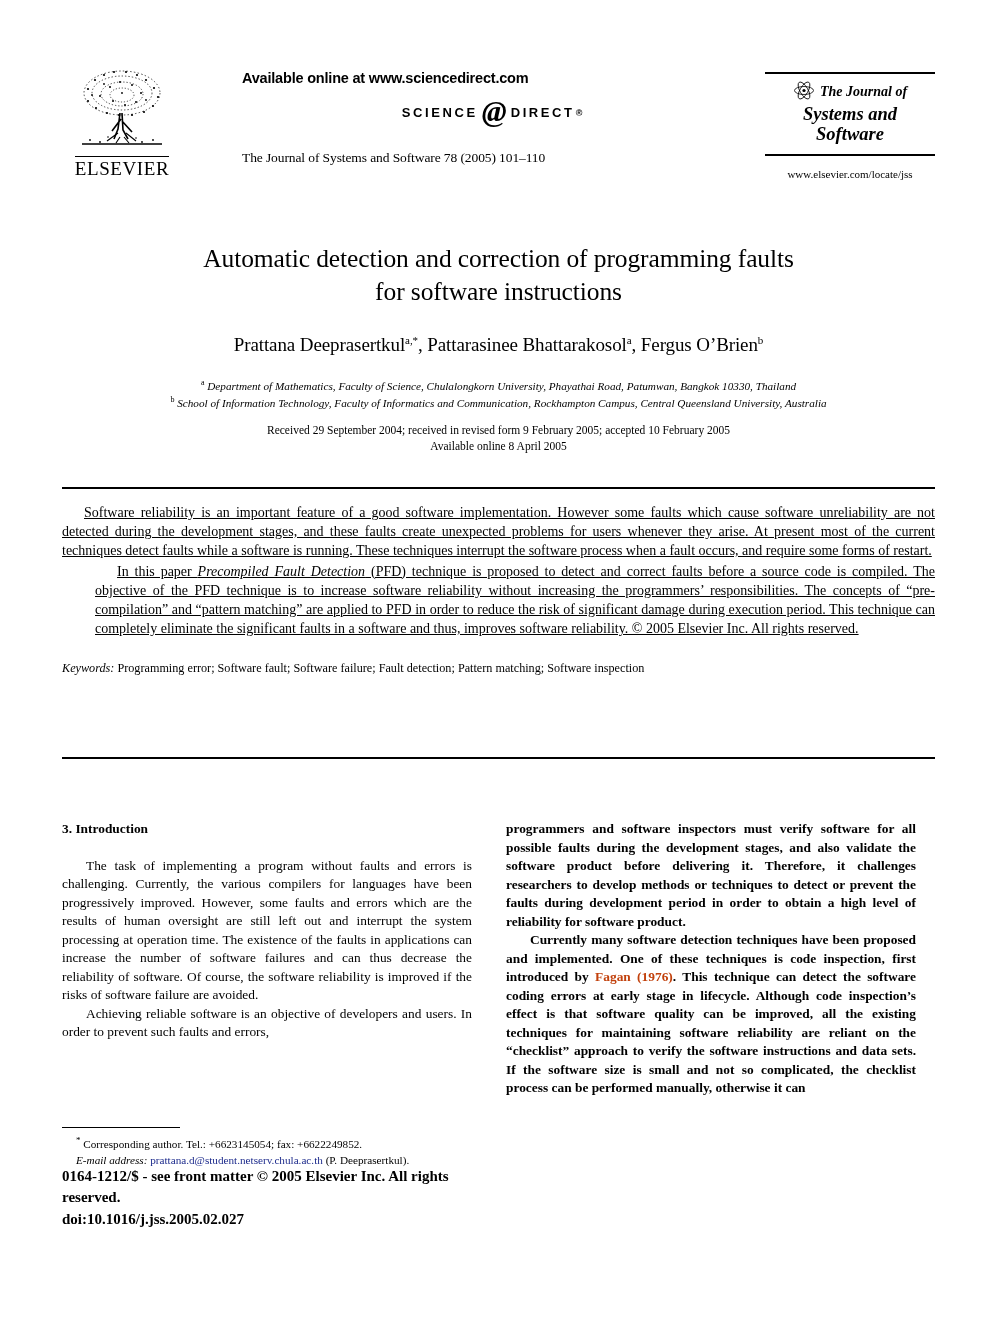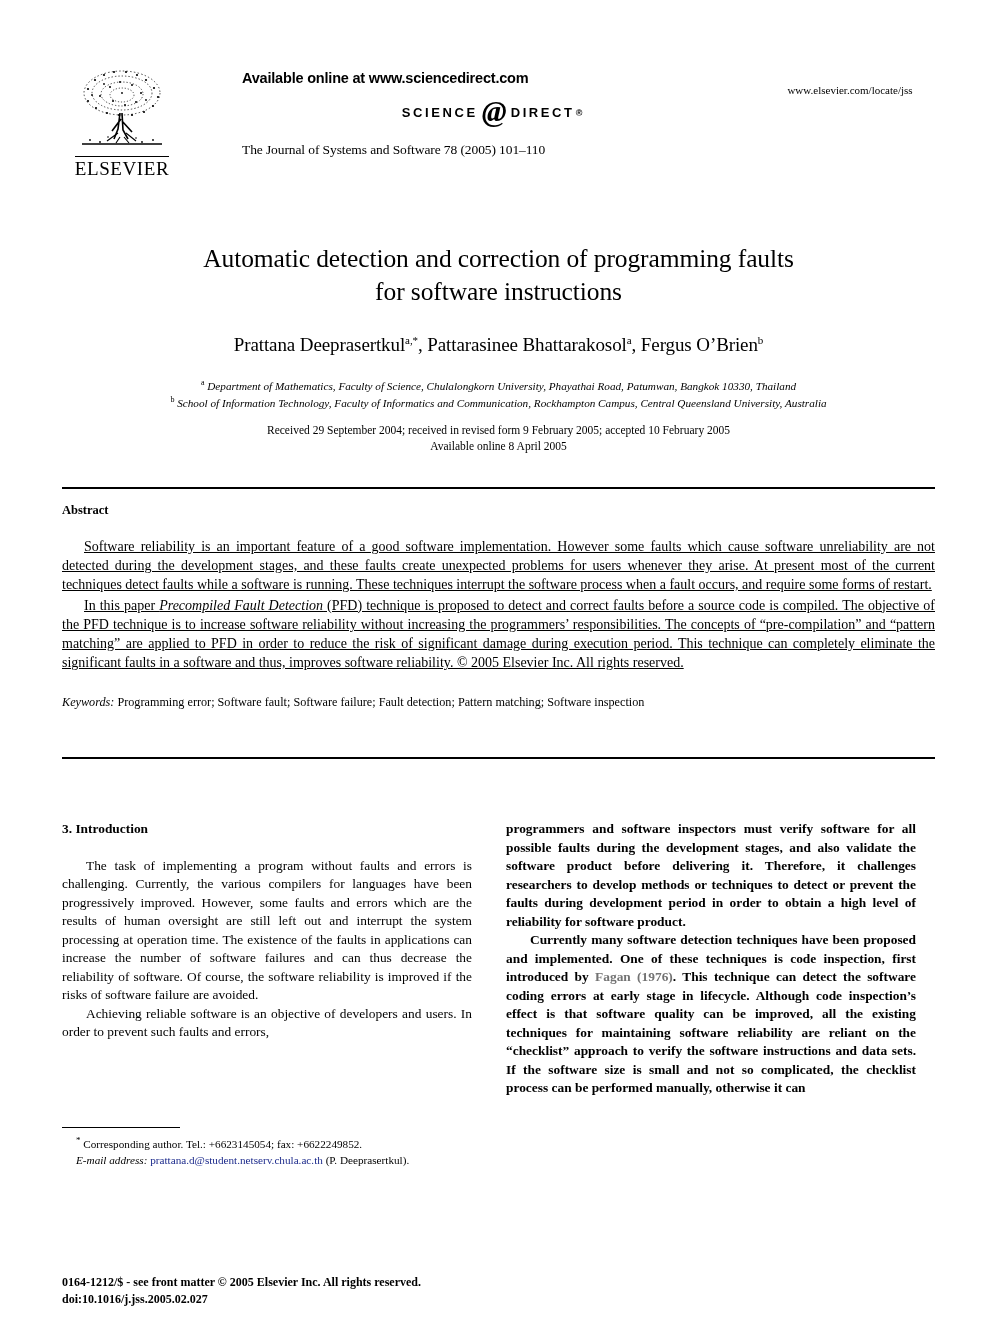--- a/index.html
+++ b/index.html
@@ -66,21 +66,21 @@
     font-style: italic;
     font-weight: bold;
     line-height: 0.85;
     margin: 0 3px;
     position: relative;
     top: -2px;
   }
   .sd-reg { font-size: 9px; vertical-align: super; font-weight: bold;
             font-family: "Liberation Sans", sans-serif; }
   .journal-ref {
-    margin-top: 16px;
+    margin-top: 24px;
     font-size: 13.5px;
     font-family: "Liberation Serif", serif;
     letter-spacing: -0.1px;
   }
 
   .jbox {
     position: absolute; right: 0; top: 14px;
     width: 170px;
   }
   .jbox-inner {
@@ -162,21 +162,21 @@
     margin-bottom: 19px;
   }
   .abstract-p {
     font-size: 14px;
     line-height: 1.37;
     text-align: justify;
     margin: 0;
     text-indent: 22px;
     text-decoration: underline;
   }
-  .abstract-p + .abstract-p { margin-top: 1px; }
+  .abstract-p + .abstract-p { margin-top: 1px; margin-left: 33px; }
   .abstract-p i { font-style: italic; }
   .keywords {
     margin-top: 22px;
     font-size: 12.2px;
     line-height: 1.35;
   }
   .keywords .kw-label { font-style: italic; }
 
   
   .col {
@@ -194,21 +194,21 @@
     font-size: 13.4px;
     font-weight: bold;
     margin: 0 0 18px 0;
   }
   .body-p {
     margin: 0;
     text-indent: 24px;
     text-align: justify;
   }
   .body-p.first { text-indent: 24px; }
-  .cite-link { color: #737373; }
+  .cite-link { color: #c2410c; }
 
   
   .footnote {
     position: absolute;
     left: 62px;
     top: 1127px;
     width: 410px;
     font-size: 11.2px;
     line-height: 1.42;
   }
@@ -218,23 +218,23 @@
   }
   .fn-line { text-align: justify; }
   .fn-star { vertical-align: super; font-size: 9px; }
   .fn-indent { display: inline-block; width: 14px; }
   .email-label { font-style: italic; }
   .email-link { color: #1d2b8c; }
 
   .issn-block {
     position: absolute;
     left: 62px;
-    top: 1274px;
+    top: 1166px;
     width: 410px;
-    font-size: 12px;
+    font-size: 15px;
     line-height: 1.42;
     font-weight: bold;
   }
   .issn-block .doi { font-weight: bold; }
 </style>
 </head>
 <body>
 
 <div class="page">
 
@@ -303,20 +303,37 @@
       <div class="sd-logo">
         <span class="sd-word">SCIENCE</span>
         <span class="sd-at">@</span>
         <span class="sd-word">DIRECT</span>
         <span class="sd-reg">®</span>
       </div>
       <div class="journal-ref">The Journal of Systems and Software 78 (2005) 101–110</div>
     </div>
 
     <div class="jbox">
+      <div class="jbox-inner">
+        <div class="jbox-line1">
+          <span>
+            <svg width="22" height="19" viewBox="0 0 22 19" aria-hidden="true">
+              <g fill="none" stroke="#000" stroke-width="0.8">
+                <ellipse cx="11" cy="9.5" rx="9.5" ry="4"></ellipse>
+                <ellipse cx="11" cy="9.5" rx="9.5" ry="4" transform="rotate(60 11 9.5)"></ellipse>
+                <ellipse cx="11" cy="9.5" rx="9.5" ry="4" transform="rotate(120 11 9.5)"></ellipse>
+              </g>
+              <circle cx="11" cy="9.5" r="1.6" fill="#000"></circle>
+            </svg>
+          </span>
+          <span>The Journal of</span>
+        </div>
+        <div class="jbox-line2">Systems and</div>
+        <div class="jbox-line2">Software</div>
+      </div>
       <div class="jbox-url">www.elsevier.com/locate/jss</div>
     </div>
   </div>
 
   <div class="title-block">
     <h1 class="paper-title">
       <span>Automatic detection and correction of programming faults</span><br>
       <span>for software instructions</span>
     </h1>
 
@@ -330,21 +347,20 @@
     <div class="dates">
       <div>Received 29 September 2004; received in revised form 9 February 2005; accepted 10 February 2005</div>
       <div>Available online 8 April 2005</div>
     </div>
   </div>
 
   <div class="rule rule-top"></div>
   <div class="rule rule-bottom"></div>
 
   <div class="abstract-block">
-    <div class="abstract-head">Abstract</div>
     <p class="abstract-p">Software reliability is an important feature of a good software implementation. However some faults which cause software unreliability are not detected during the development stages, and these faults create unexpected problems for users whenever they arise. At present most of the current techniques detect faults while a software is running. These techniques interrupt the software process when a fault occurs, and require some forms of restart.</p>
     <p class="abstract-p"><span>In this paper </span><i>Precompiled Fault Detection</i><span> (PFD) technique is proposed to detect and correct faults before a source code is compiled. The objective of the PFD technique is to increase software reliability without increasing the programmers’ responsibilities. The concepts of “pre-compilation” and “pattern matching” are applied to PFD in order to reduce the risk of significant damage during execution period. This technique can completely eliminate the significant faults in a software and thus, improves software reliability. © 2005 Elsevier Inc. All rights reserved.</span></p>
     <div class="keywords"><span class="kw-label">Keywords:</span>
       <span>Programming error; Software fault; Software failure; Fault detection; Pattern matching; Software inspection</span></div>
   </div>
 
   <div class="col col-left">
     <h2 class="sec-head">3. Introduction</h2>
     <p class="body-p first">The task of implementing a program without faults and errors is challenging. Currently, the various compilers for languages have been progressively improved. However, some faults and errors which are the results of human oversight are still left out and interrupt the system processing at operation time. The existence of the faults in applications can increase the number of software failures and can thus decrease the reliability of software. Of course, the software reliability is improved if the risks of software failure are avoided.</p>
     <p class="body-p">Achieving reliable software is an objective of developers and users. In order to prevent such faults and errors,</p>

